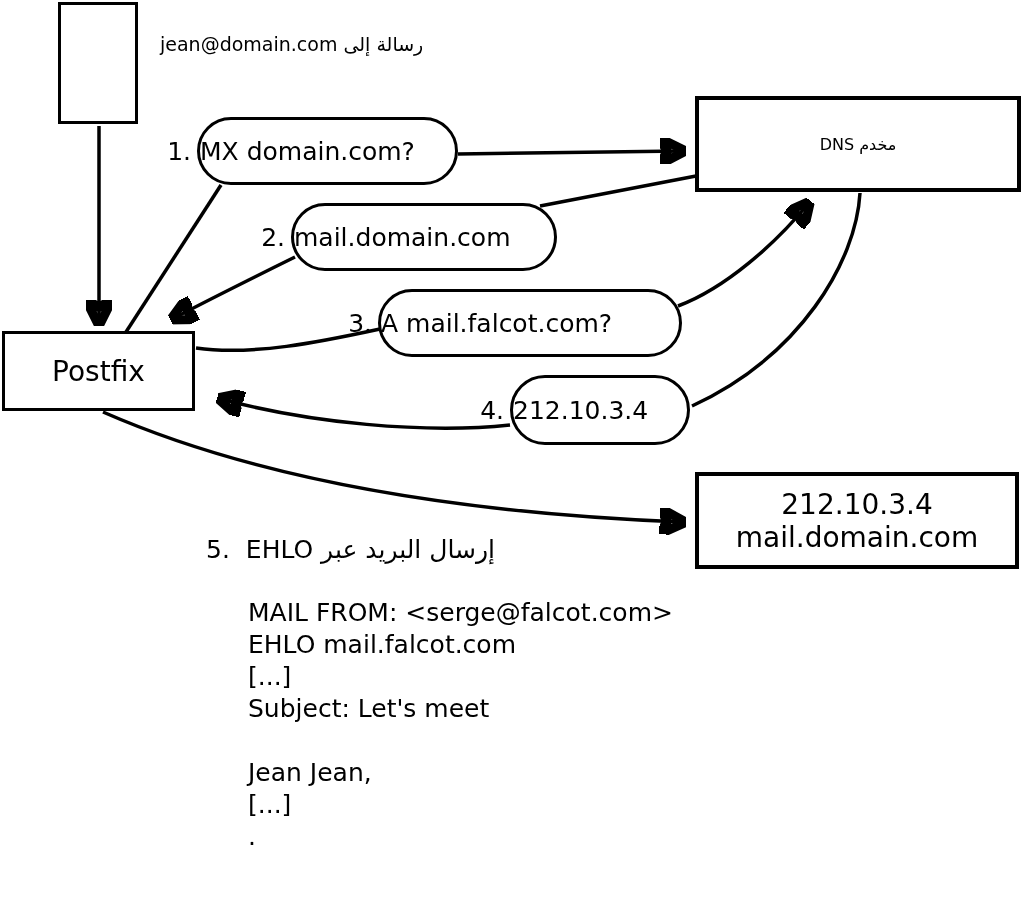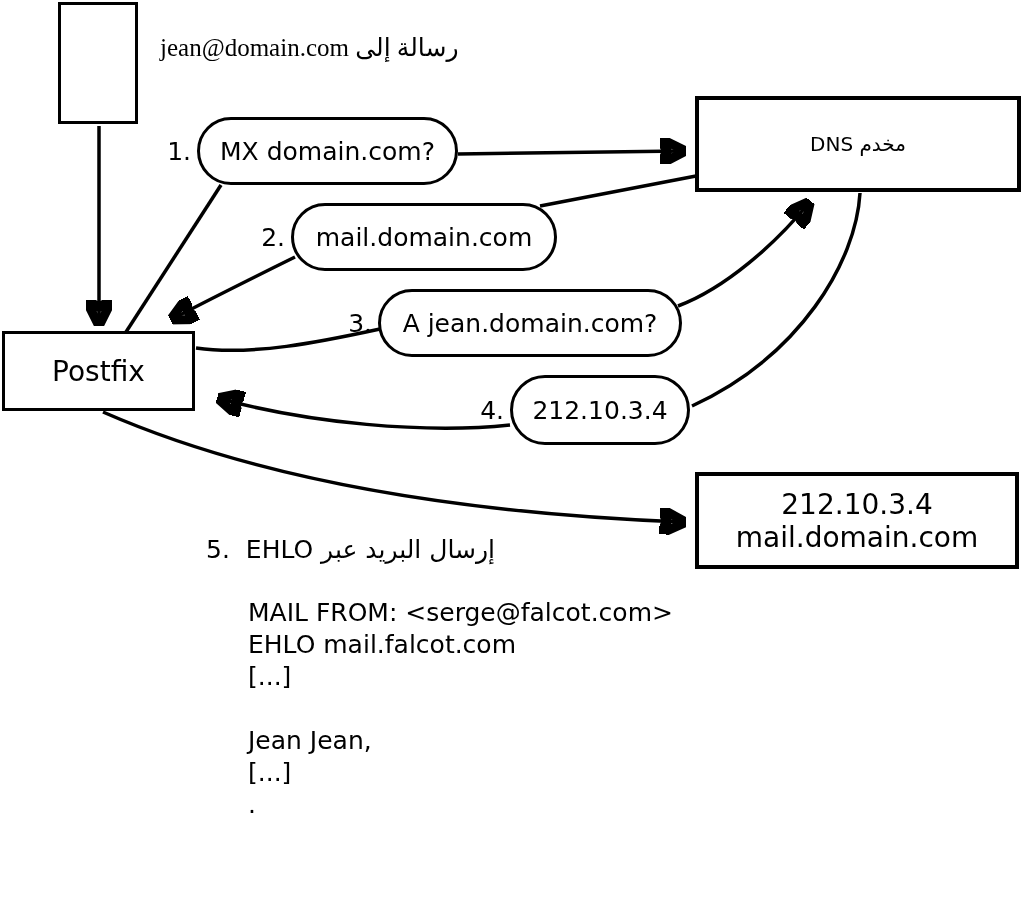--- a/index.html
+++ b/index.html
@@ -20,31 +20,31 @@
     border: 3px solid #000000;
     box-sizing: border-box;
     display: flex; align-items: center; justify-content: center;
     text-align: center;
     font-size: 28px;
     z-index: 1;
   }
   .node.thick { border-width: 4px; }
   .sender-box   { left: 58px;  top: 2px;   width: 80px;  height: 122px; }
   .postfix-box  { left: 2px;   top: 331px; width: 193px; height: 80px; }
-  .dns-box      { left: 695px; top: 96px;  width: 326px; height: 96px; font-size: 20px; }
+  .dns-box      { left: 695px; top: 96px;  width: 326px; height: 96px; font-size: 16px; }
   .dest-box     { left: 695px; top: 472px; width: 324px; height: 97px; flex-direction: column; line-height: 33px; }
 
   
   .pill {
     position: absolute;
     background: #ffffff;
     border: 3.5px solid #000000;
     border-radius: 40px;
     box-sizing: border-box;
-    display: flex; align-items: center; justify-content: center;
+    display: flex; align-items: center; justify-content: flex-start;
     font-size: 25px;
     z-index: 1;
     white-space: nowrap;
   }
   .pill1 { left: 197px; top: 117px; width: 261px; height: 68px; }
   .pill2 { left: 291px; top: 203px; width: 266px; height: 68px; }
   .pill3 { left: 378px; top: 289px; width: 304px; height: 68px; }
   .pill4 { left: 510px; top: 375px; width: 180px; height: 70px; }
 
   
@@ -57,24 +57,23 @@
   }
   .n1 { left: 149px; top: 117px; height: 68px; }
   .n2 { left: 243px; top: 203px; height: 68px; }
   .n3 { left: 330px; top: 289px; height: 68px; }
   .n4 { left: 462px; top: 375px; height: 70px; }
 
   
   .toplabel {
     position: absolute;
     left: 160px; top: 33px;
-    font-size: 25px;
+    font-size: 19px;
     z-index: 3;
     white-space: nowrap;
-    font-family: Liberation Serif, serif;
   }
   .step5 {
     position: absolute;
     left: 206px; top: 535px;
     display: flex; gap: 16px; align-items: baseline;
     font-size: 25px;
     z-index: 3;
     white-space: nowrap;
   }
   .transcript {
@@ -131,21 +130,21 @@
     <span>mail.domain.com</span>
   </div>
 
   <div class="pill pill1">
     <span>MX domain.com?</span>
   </div>
   <div class="pill pill2">
     <span>mail.domain.com</span>
   </div>
   <div class="pill pill3">
-    <span>A jean.domain.com?</span>
+    <span>A mail.falcot.com?</span>
   </div>
   <div class="pill pill4">
     <span>212.10.3.4</span>
   </div>
 
   <div class="stepnum n1">1.</div>
   <div class="stepnum n2">2.</div>
   <div class="stepnum n3">3.</div>
   <div class="stepnum n4">4.</div>
 
@@ -153,19 +152,20 @@
 
   <div class="step5">
     <span>5.</span>
     <span dir="rtl">إرسال البريد عبر EHLO</span>
   </div>
 
   <div class="transcript">
     <div class="t-line">MAIL FROM: &lt;serge@falcot.com&gt;</div>
     <div class="t-line">EHLO mail.falcot.com</div>
     <div class="t-line">[...]</div>
+    <div class="t-line">Subject: Let's meet</div>
     <div class="t-line"></div>
     <div class="t-line">Jean Jean,</div>
     <div class="t-line">[...]</div>
     <div class="t-line">.</div>
   </div>
 
 </div>
 
 </body></html>

